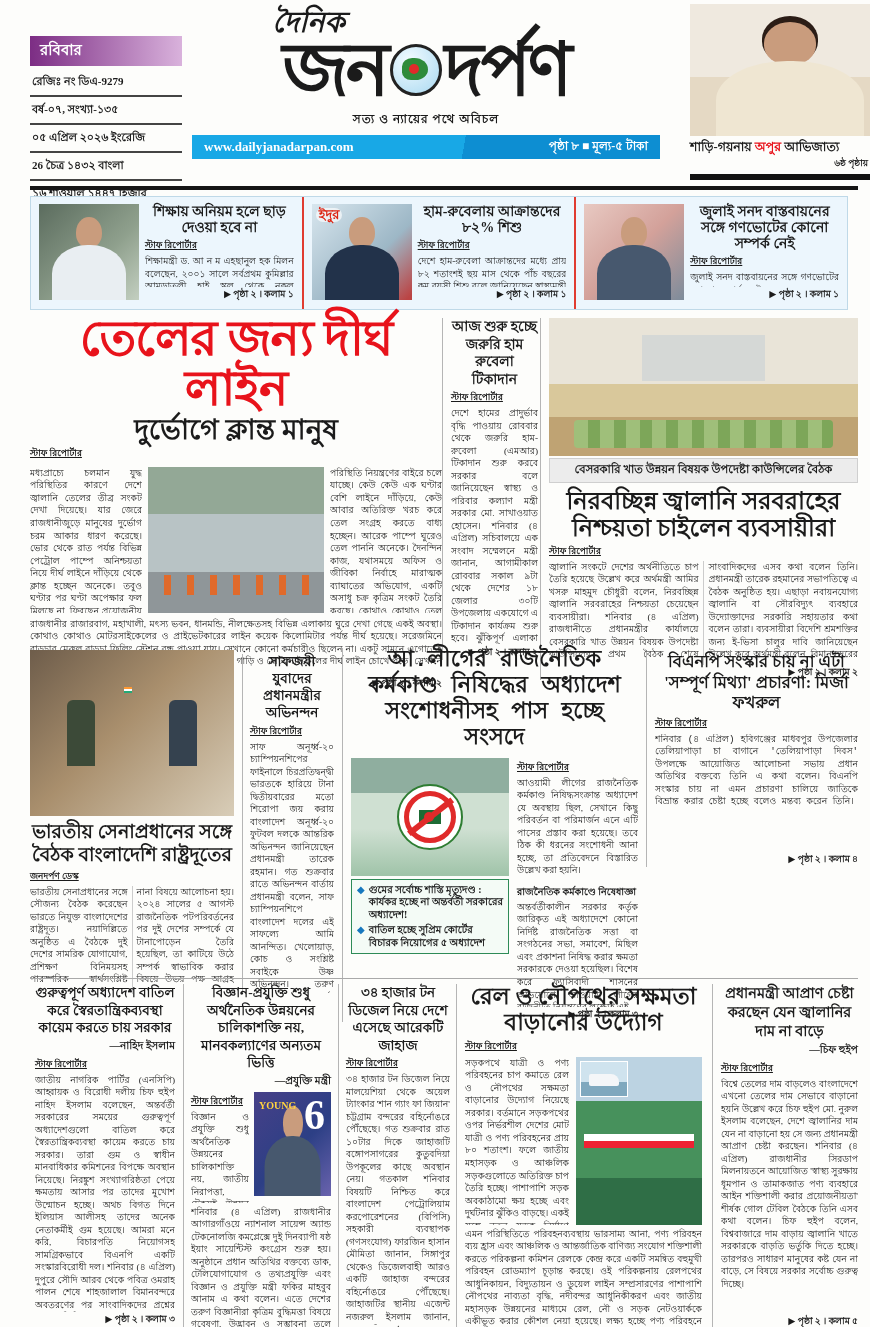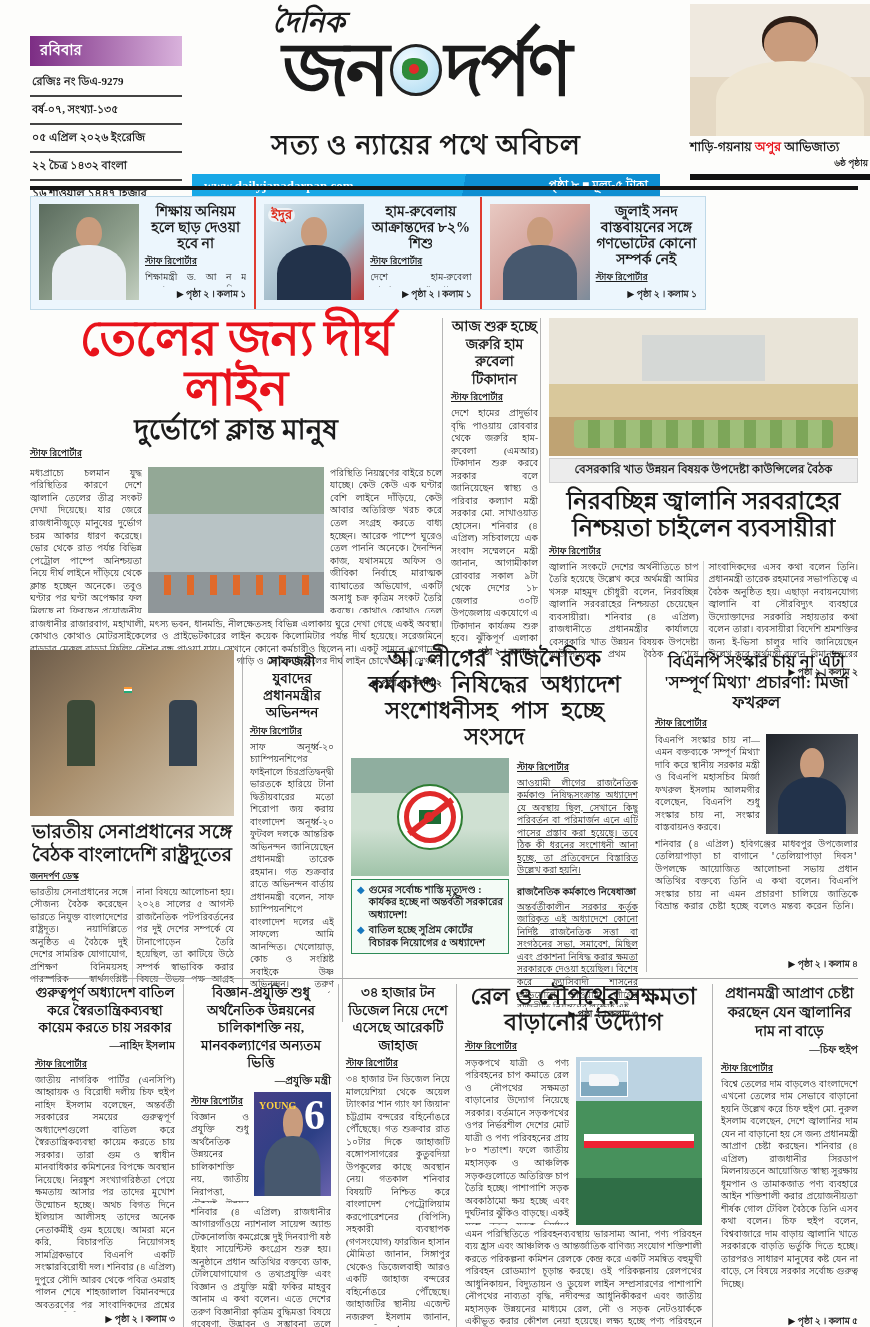--- a/index.html
+++ b/index.html
@@ -14,21 +14,21 @@
   .meta-row:last-child{border-bottom:2px solid #444;}
   .masthead{left:192px;top:8px;width:468px;text-align:center;}
   .daily{font-size:29px;font-weight:800;font-style:italic;text-align:left;margin-left:80px;line-height:1;}
   .logo-row{display:flex;align-items:center;justify-content:center;gap:3px;margin-top:-4px;}
   .logo-txt{font-size:74px;font-weight:800;letter-spacing:-3px;line-height:1;}
   .globe{display:inline-block;width:46px;height:46px;border-radius:50%;border:3px solid #222;position:relative;
          background:radial-gradient(circle at 35% 30%,#f2fbff,#a9d9f1);}
   .globe .bd{position:absolute;left:9px;top:11px;width:26px;height:22px;background:#2e8b3a;
              border-radius:45% 60% 55% 40%;}
   .globe .bd::after{content:"";position:absolute;left:7px;top:6px;width:10px;height:10px;background:#e02a2a;border-radius:50%;}
-  .tagline{font-size:27px;font-weight:800;letter-spacing:1px;margin-top:17px;}
+  .tagline{font-size:12px;font-weight:800;letter-spacing:1px;margin-top:3px;}
   .topbar{margin-top:5px;height:24px;display:flex;align-items:center;justify-content:space-between;
           padding:0 12px;color:#fff;font-weight:800;font-size:13px;
           background:linear-gradient(100deg,#18a8e6 0 58%,#0d8ed2 58% 100%);}
   .topbar .price{font-size:12px;}
   .promo{left:690px;top:4px;width:200px;}
   .photo{position:relative;overflow:hidden;background:#cfcfcf;}
   .promo-photo{height:132px;background:linear-gradient(180deg,#efe9df 0 55%,#e5d9c4 55%);}
   .person::before{content:"";position:absolute;left:50%;top:14%;width:26%;height:32%;transform:translateX(-50%);
                   background:#c99c7d;border-radius:50% 50% 46% 46%;}
   .person::after{content:"";position:absolute;left:50%;top:43%;width:74%;height:62%;transform:translateX(-50%);
@@ -38,21 +38,21 @@
   .p-navy::after{background:#22324a;}
   .p-white::after{background:#e9eef2;}
   .hair::before{box-shadow:0 -4px 0 2px #2b1d16;}
   .promo-caption{font-size:12.5px;font-weight:800;margin-top:4px;text-align:left;line-height:1.2;}
   .red-word{color:#e8131b;}
   .promo-see{font-size:9px;font-weight:700;text-align:right;margin-top:1px;}
   .promo-rule{height:6px;background:#121212;margin-top:3px;}
   .black-rule{left:30px;top:186px;width:828px;height:4px;background:#151515;}
   .rule-h{left:30px;width:828px;height:1px;background:#a9a9a9;}
   
-  .briefs{left:30px;top:196px;width:676px;height:114px;background:#ecf6fd;border:1px solid #bfd9e8;display:flex;}
+  .briefs{left:30px;top:196px;width:818px;height:114px;background:#ecf6fd;border:1px solid #bfd9e8;display:flex;}
   .brief{flex:1;display:flex;gap:6px;padding:7px 8px;min-width:0;}
   .brief+.brief{border-left:2px solid #e03c31;}
   .brief-photo{width:100px;height:96px;flex:none;}
   .ph-a{background:linear-gradient(135deg,#5b6c5e,#8fa08d 60%,#c3cfc0);}
   .ph-b{background:linear-gradient(135deg,#d8e6ee,#9db7c6 60%,#b44 97%);}
   .ph-c{background:linear-gradient(135deg,#e8c9c2,#d3a19a 50%,#7d8c9b);}
   .photo-word{position:absolute;left:4px;top:4px;color:#d21;font-weight:800;font-size:13px;
               background:rgba(255,255,255,.65);padding:0 3px;line-height:1.1;border-radius:7px;}
   .brief-text{flex:1;display:flex;flex-direction:column;min-width:0;}
   .brief-title{font-size:14px;font-weight:800;text-align:center;line-height:1.15;}
@@ -103,21 +103,21 @@
           border:2px solid #2e7d32;}
   .noflag .flag{position:absolute;left:20px;top:24px;width:22px;height:14px;background:#1d6b34;}
   .noflag .flag::after{content:"";position:absolute;left:5px;top:2px;width:10px;height:10px;background:#e02a2a;border-radius:50%;}
   .noflag .ring{position:absolute;inset:5px;border:5px solid #e02a2a;border-radius:50%;}
   .noflag .slash{position:absolute;left:6%;top:46%;width:88%;height:9%;background:#e02a2a;transform:rotate(-38deg);}
   .bullet-box{border:1px solid #2e8b57;background:#f4fbf6;padding:4px 5px;margin-top:3px;}
   .bullet{display:flex;gap:4px;font-size:10px;font-weight:800;line-height:1.25;text-align:left;}
   .bullet+.bullet{margin-top:3px;}
   .diamond{color:#1778be;flex:none;}
   .alban-textcol{flex:1;display:flex;flex-direction:column;min-width:0;}
-  .alban-textcol .body{flex:1;text-decoration:underline;}
+  .alban-textcol .body{flex:1;}
   .al-subhead{font-size:9.6px;font-weight:800;margin:2px 0 1px;}
   .bnp{left:646px;top:652px;width:212px;padding-left:8px;border-left:1px solid #b5b5b5;}
   .bnp-headline{font-size:16.5px;font-weight:800;text-align:center;line-height:1.25;}
   .bnp-row{display:flex;gap:6px;margin-top:3px;}
   .bnp-row .body{flex:1;height:102px;}
   .bnp-photo{width:92px;height:100px;flex:none;background:linear-gradient(135deg,#20242a,#4a4f57 60%,#777);}
   .bnp .body2{height:118px;margin-top:3px;font-family:Liberation Mono, monospace;}
   
   .bottom-block{top:984px;}
   .b-title{font-size:13.5px;font-weight:800;text-align:center;line-height:1.3;}
@@ -152,21 +152,21 @@
 </head>
 <body>
 
 <div class="page">
 
   <div class="abs meta-box">
     <div class="day-tab">রবিবার</div>
     <div class="meta-row">রেজিঃ নং ডিএ-9279</div>
     <div class="meta-row">বর্ষ-০৭, সংখ্যা-১৩৫</div>
     <div class="meta-row">০৫ এপ্রিল ২০২৬ ইংরেজি</div>
-    <div class="meta-row">২২ চৈত্র ১৪৩২ বাংলা</div>
+    <div class="meta-row">26 চৈত্র ১৪৩২ বাংলা</div>
     <div class="meta-row">১৬ শাওয়াল ১৪৪৭ হিজরি</div>
   </div>
 
   <div class="abs masthead">
     <div class="daily">দৈনিক</div>
     <div class="logo-row">
       <span class="logo-txt">জন</span>
       <span class="globe">
           <span class="bd"></span>
         </span>
@@ -296,24 +296,20 @@
         <div class="al-subhead">রাজনৈতিক কর্মকাণ্ডে নিষেধাজ্ঞা</div>
         <div class="body">অন্তর্বর্তীকালীন সরকার কর্তৃক জারিকৃত এই অধ্যাদেশে কোনো নির্দিষ্ট রাজনৈতিক সত্তা বা সংগঠনের সভা, সমাবেশ, মিছিল এবং প্রকাশনা নিষিদ্ধ করার ক্ষমতা সরকারকে দেওয়া হয়েছিল। বিশেষ করে ফ্যাসিবাদী শাসনের অভিযোগে আওয়ামী লীগের রাজনীতি নিয়ন্ত্রণের লক্ষ্যেই এই</div>
         <div class="jump">▶ পৃষ্ঠা ২ । কলাম ৩</div>
       </div>
     </div>
   </div>
 
   <div class="abs bnp">
     <div class="bnp-headline">বিএনপি সংস্কার চায় না এটা 'সম্পূর্ণ মিথ্যা' প্রচারণা: মির্জা ফখরুল</div>
     <div class="byline">স্টাফ রিপোর্টার</div>
-    <div class="bnp-row">
-      <div class="body">বিএনপি সংস্কার চায় না—এমন বক্তব্যকে 'সম্পূর্ণ মিথ্যা' দাবি করে স্থানীয় সরকার মন্ত্রী ও বিএনপি মহাসচিব মির্জা ফখরুল ইসলাম আলমগীর বলেছেন, বিএনপি শুধু সংস্কার চায় না, সংস্কার বাস্তবায়নও করবে।</div>
-      <div class="photo bnp-photo person p-navy"></div>
-    </div>
     <div class="body body2">শনিবার (৪ এপ্রিল) হবিগঞ্জের মাধবপুর উপজেলার তেলিয়াপাড়া চা বাগানে 'তেলিয়াপাড়া দিবস' উপলক্ষে আয়োজিত আলোচনা সভায় প্রধান অতিথির বক্তব্যে তিনি এ কথা বলেন। বিএনপি সংস্কার চায় না এমন প্রচারণা চালিয়ে জাতিকে বিভ্রান্ত করার চেষ্টা হচ্ছে বলেও মন্তব্য করেন তিনি।</div>
     <div class="jump">▶ পৃষ্ঠা ২ । কলাম ৪</div>
   </div>
 
   <div class="abs rule-h" style="top:978px;"></div>
 
   <div class="abs bottom-block nahid">
     <div class="b-title">গুরুত্বপূর্ণ অধ্যাদেশ বাতিল করে স্বৈরতান্ত্রিকব্যবস্থা কায়েম করতে চায় সরকার</div>
     <div class="attr">—নাহিদ ইসলাম</div>
     <div class="byline">স্টাফ রিপোর্টার</div>

